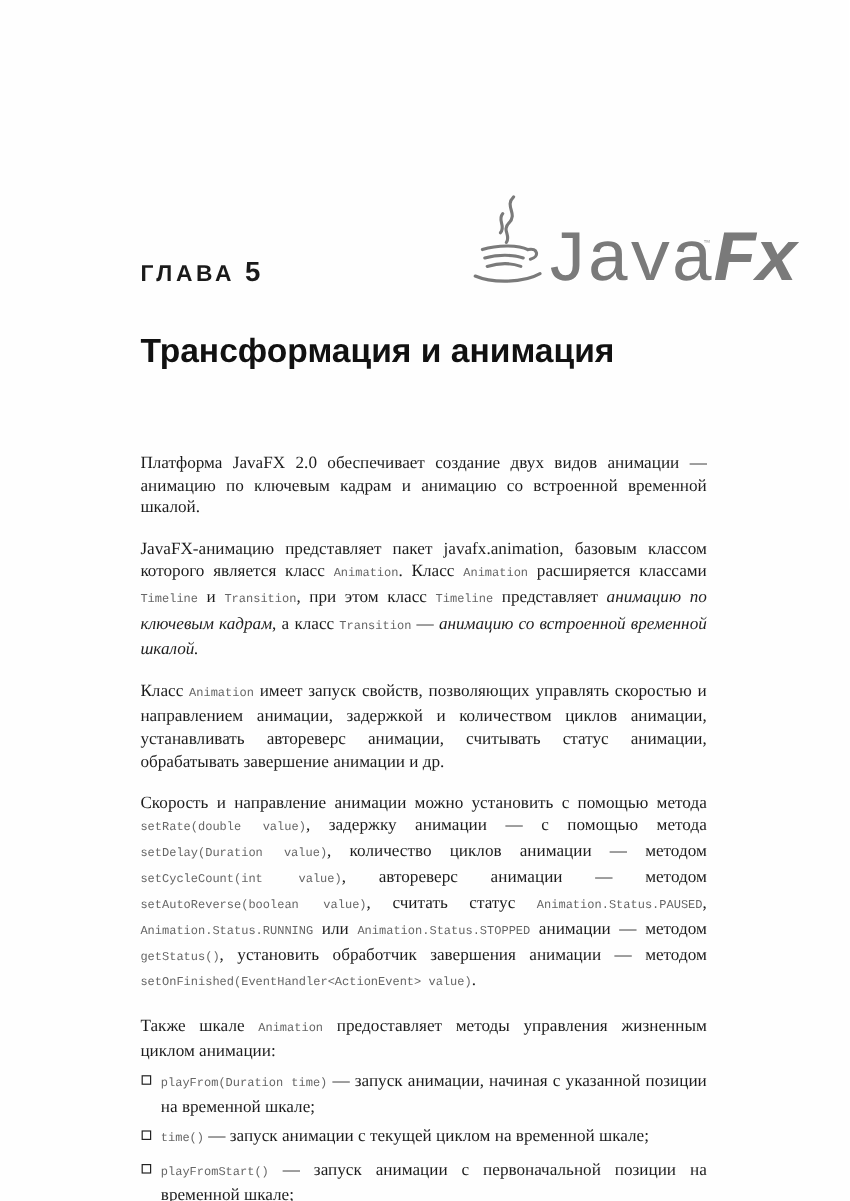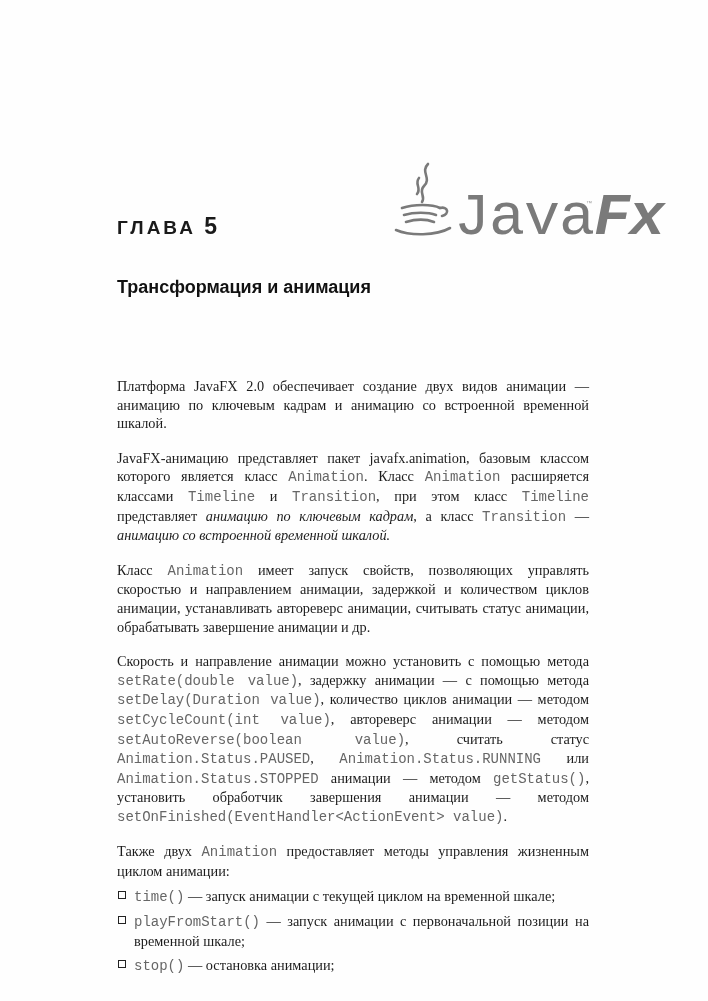--- a/index.html
+++ b/index.html
@@ -19,30 +19,30 @@
     position: absolute; left: 62px; top: 26px;
     font-family: Liberation Mono, monospace; font-size: 60px; color: #7a7a7a;
     letter-spacing: -1px;
   }
   .logo-text .fx { font-weight: bold; font-style: italic; }
   .logo-tm { position: absolute; left: 194px; top: 42px; font-size: 6px; color: #999; font-family: "Liberation Sans", sans-serif; }
 
   .title {
     position: absolute; left: 117px; top: 277px;
     font-family: "Liberation Sans", sans-serif; font-weight: bold;
-    font-size: 18px; color: #111;
+    font-size: 28px; color: #111;
   }
 
   .body {
     position: absolute; left: 117px; top: 361px; width: 472px;
     font-family: "Liberation Serif", serif; font-size: 14.3px; line-height: 18.6px; color: #1c1c1c;
     text-align: justify;
   }
   .body p { margin: 16px 0 6px 0; }
-  code, .code { font-family: "Liberation Mono", monospace; font-size: 14px; color: #666; }
+  code, .code { font-family: "Liberation Mono", monospace; font-size: 10px; color: #666; }
   em { font-style: italic; }
 
   ul.methods { list-style: none; margin: 0; padding: 0; }
   ul.methods li { position: relative; padding-left: 17px; margin-bottom: 6px; }
   .box {
     position: absolute; left: 1px; top: 4px; width: 8px; height: 8px;
     border: 1.5px solid #222; box-sizing: border-box;
   }
 </style>
 </head>
@@ -77,22 +77,23 @@
 
   <div class="body">
     <p>Платформа JavaFX 2.0 обеспечивает создание двух видов анимации — анимацию по ключевым кадрам и анимацию со встроенной временной шкалой.</p>
 
     <p><span>JavaFX-анимацию представляет пакет javafx.animation, базовым классом которого является класс </span><code>Animation</code><span>. Класс </span><code>Animation</code><span> расширяется классами </span><code>Timeline</code><span> и </span><code>Transition</code><span>, при этом класс </span><code>Timeline</code><span> представляет </span><em>анимацию по ключевым кадрам</em><span>, а класс </span><code>Transition</code><span> — </span><em>анимацию со встроенной временной шкалой.</em></p>
 
     <p><span>Класс </span><code>Animation</code><span> имеет запуск свойств, позволяющих управлять скоростью и направлением анимации, задержкой и количеством циклов анимации, устанавливать автореверс анимации, считывать статус анимации, обрабатывать завершение анимации и др.</span></p>
 
     <p><span>Скорость и направление анимации можно установить с помощью метода </span><code>setRate(double value)</code><span>, задержку анимации — с помощью метода </span><code>setDelay(Duration value)</code><span>, количество циклов анимации — методом </span><code>setCycleCount(int value)</code><span>, автореверс анимации — методом </span><code>setAutoReverse(boolean value)</code><span>, считать статус </span><code>Animation.Status.PAUSED</code><span>, </span><code>Animation.Status.RUNNING</code><span> или </span><code>Animation.Status.STOPPED</code><span> анимации — методом </span><code>getStatus()</code><span>, установить обработчик завершения анимации — методом </span><code>setOnFinished(EventHandler&lt;ActionEvent&gt; value)</code><span>.</span></p>
 
-    <p><span>Также двух </span><code>Animation</code><span> предоставляет методы управления жизненным циклом анимации:</span></p>
+    <p><span>Также шкале </span><code>Animation</code><span> предоставляет методы управления жизненным циклом анимации:</span></p>
 
     <ul class="methods">
+      <li><span class="box"></span><code>playFrom(Duration time)</code><span> — запуск анимации, начиная с указанной позиции на временной шкале;</span></li>
       <li><span class="box"></span><code>time()</code><span> — запуск анимации с текущей циклом на временной шкале;</span></li>
       <li><span class="box"></span><code>playFromStart()</code><span> — запуск анимации с первоначальной позиции на временной шкале;</span></li>
       <li><span class="box"></span><code>stop()</code><span> — остановка анимации;</span></li>
 
     </ul>
   </div>
 </div>
 
 </body></html>

